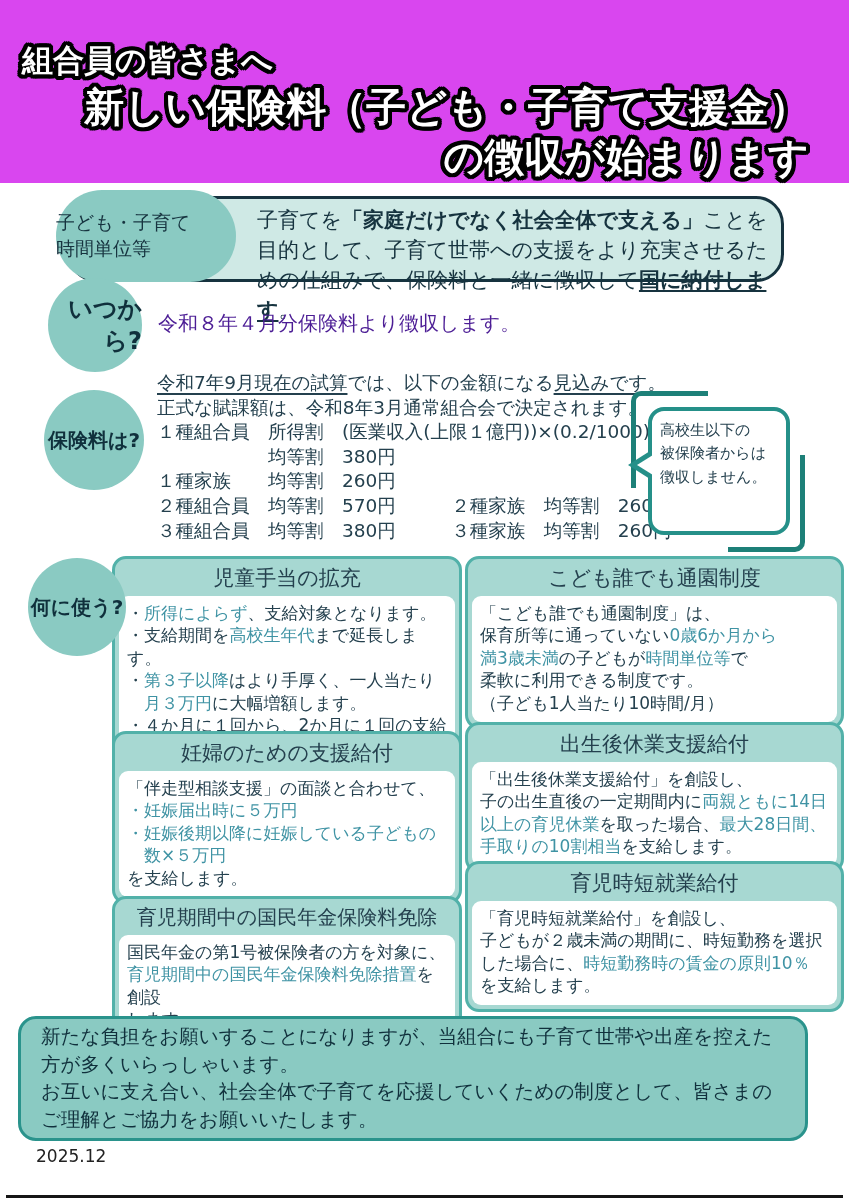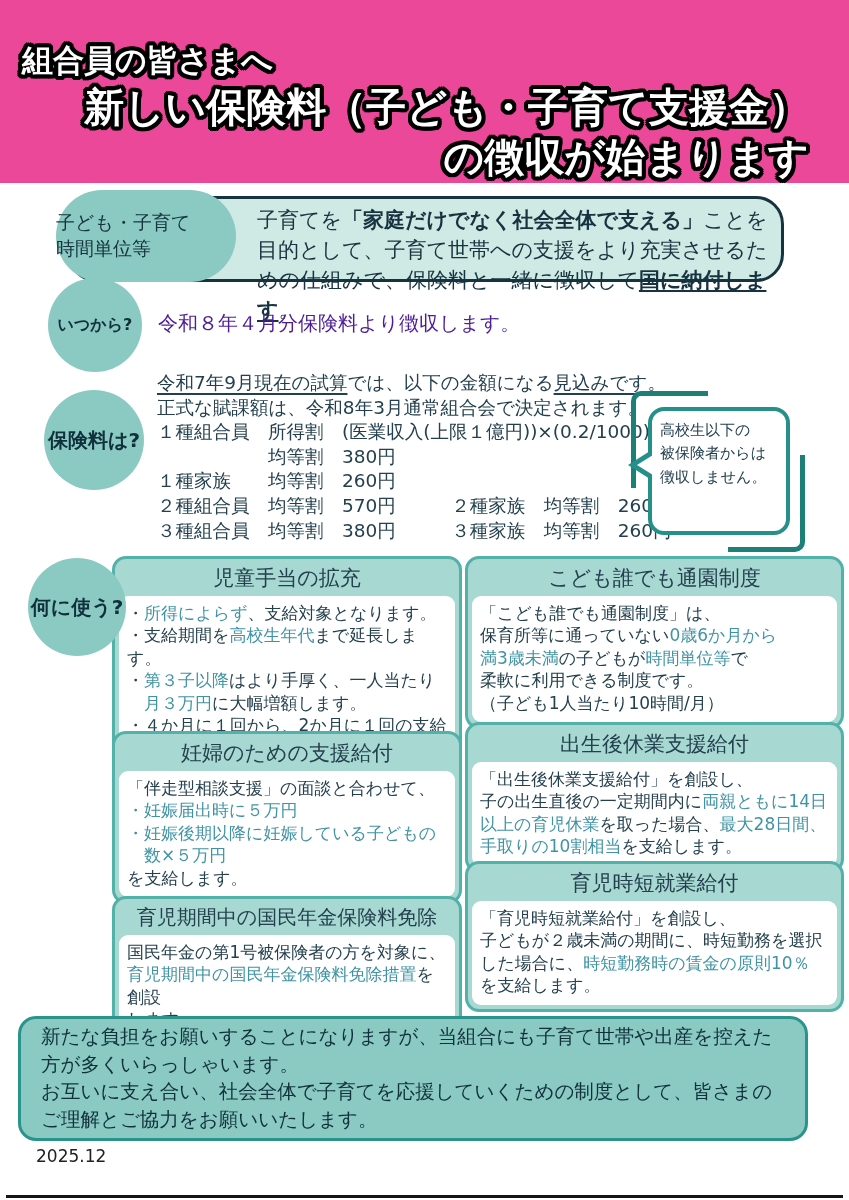--- a/index.html
+++ b/index.html
@@ -2,21 +2,21 @@
 <html lang="ja"><head>
 <meta charset="utf-8">
 <style>
   html,body{margin:0;padding:0;background:#e8e8e8;}
   .page{
     position:relative;width:849px;height:1200px;margin:0 auto;
     background:#ffffff;overflow:hidden;
     font-family:"DejaVu Sans",sans-serif;color:#24404e;
   }
   
-  .header{position:absolute;left:0;top:0;width:849px;height:183px;background:#ec4899;font-family:Liberation Mono, monospace;}
+  .header{position:absolute;left:0;top:0;width:849px;height:183px;background:#d946ef;font-family:Liberation Mono, monospace;}
   .outline{
     color:#fff;font-weight:bold;letter-spacing:0px;white-space:pre;
     text-shadow:
       -3px -3px 0 #000, 3px -3px 0 #000, -3px 3px 0 #000, 3px 3px 0 #000,
       -4px 0 0 #000, 4px 0 0 #000, 0 -4px 0 #000, 0 4px 0 #000,
       -2px -4px 0 #000, 2px -4px 0 #000, -2px 4px 0 #000, 2px 4px 0 #000,
       -4px -2px 0 #000, 4px -2px 0 #000, -4px 2px 0 #000, 4px 2px 0 #000;
   }
   .h1{position:absolute;left:22px;top:40px;font-size:31px;}
   .h2{position:absolute;right:40px;top:80px;font-size:40px;}
@@ -35,21 +35,21 @@
     background:#8acac2;border-radius:46px;z-index:2;
     display:flex;flex-direction:column;justify-content:center;
     font-size:19px;color:#16333f;line-height:1.35;
   }
   
   .circle{
     position:absolute;border-radius:50%;background:#8acac2;
     display:flex;align-items:center;justify-content:center;
     font-weight:bold;color:#10303c;z-index:2;
   }
-  .c-when{left:48px;top:278px;width:94px;height:94px;font-size:16px;text-align:right;}
+  .c-when{left:48px;top:278px;width:94px;height:94px;font-size:24px;text-align:right;}
   .c-premium{left:44px;top:390px;width:100px;height:100px;font-size:20px;}
   .c-usage{left:28px;top:558px;width:98px;height:98px;font-size:20px;}
   
   .when-text{position:absolute;left:158px;top:310px;font-size:20px;color:#4c1d95;}
   
   .premium-lines{
     position:absolute;left:157px;top:371px;width:520px;
     font-size:18.5px;line-height:24.6px;white-space:pre;color:#24404e;
   }
   .seg-u{text-decoration:underline;text-underline-offset:4px;text-decoration-thickness:2px;}

